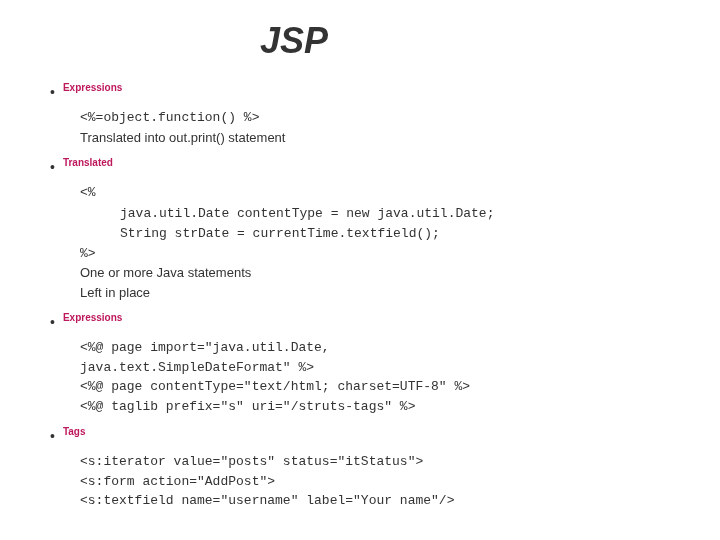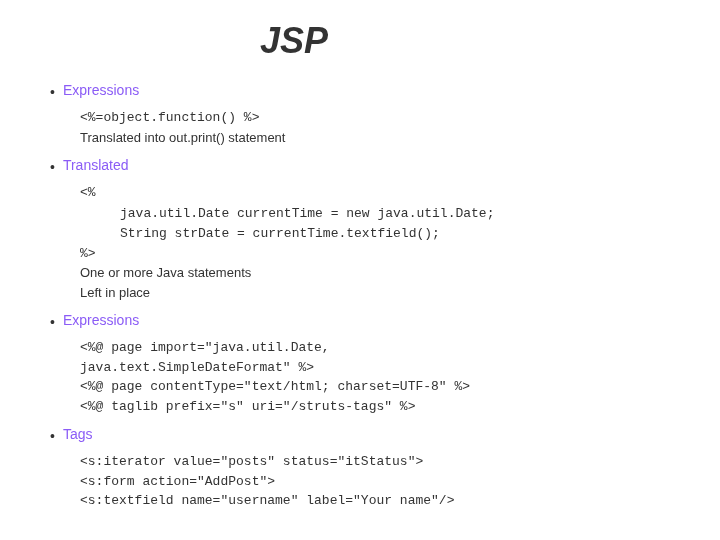--- a/index.html
+++ b/index.html
@@ -46,23 +46,23 @@
 
     .bullet {
       font-size: 14px;
       color: #333;
       margin-right: 8px;
       margin-top: 2px;
       flex-shrink: 0;
     }
 
     .bullet-text {
-      font-size: 14px;
-      color: #8b5cf6;
-      font-weight: normal;
+      font-size: 10px;
+      color: #be185d;
+      font-weight: bold;
     }
 
     .sub-content {
       padding-left: 30px;
       margin-bottom: 6px;
     }
 
     .sub-line {
       font-size: 13px;
       color: #333333;
@@ -99,21 +99,21 @@
       </div>
     </div>
 
     <div class="section">
       <div class="bullet-item">
         <span class="bullet">•</span>
         <span class="bullet-text">Translated</span>
       </div>
       <div class="sub-content">
         <span class="sub-line code">&lt;%</span>
-        <span class="sub-line" style="padding-left: 40px;"><span class="code">java.util.Date currentTime = new java.util.Date;</span></span>
+        <span class="sub-line" style="padding-left: 40px;"><span class="code">java.util.Date contentType = new java.util.Date;</span></span>
         <span class="sub-line" style="padding-left: 40px;"><span class="code">String strDate = currentTime.textfield();</span></span>
         <span class="sub-line code">%&gt;</span>
         <span class="sub-line">One or more Java statements</span>
         <span class="sub-line">Left in place</span>
       </div>
     </div>
 
     <div class="section">
       <div class="bullet-item">
         <span class="bullet">•</span>

